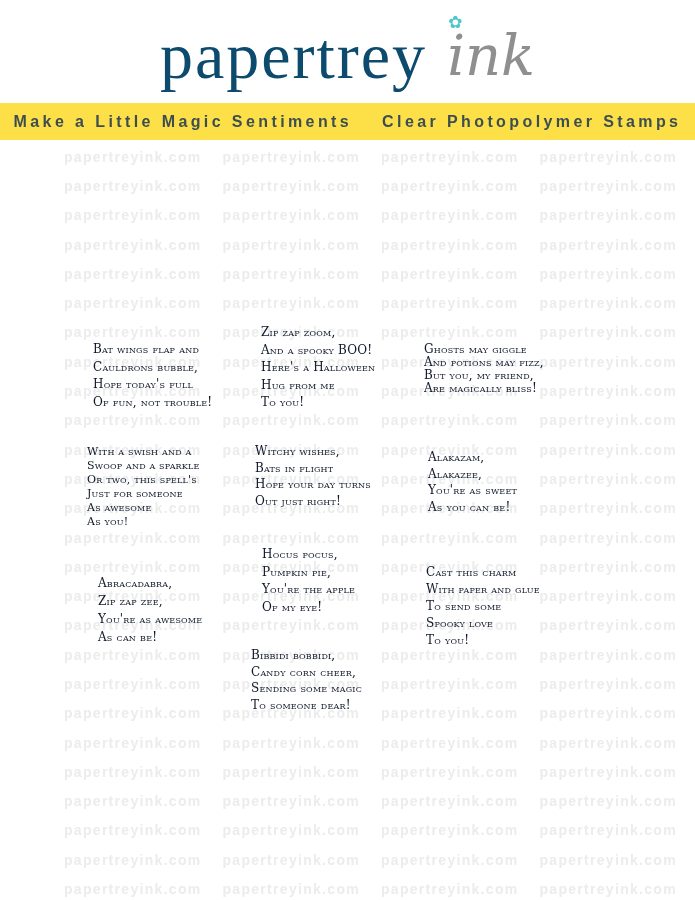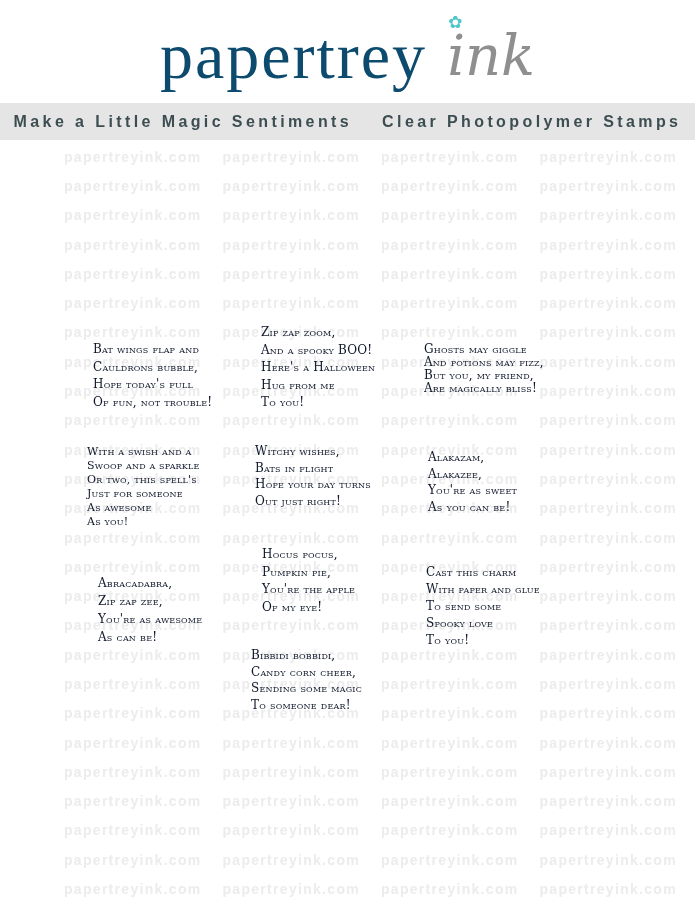--- a/index.html
+++ b/index.html
@@ -48,21 +48,21 @@
     background: #ffffff;
     border-radius: 50%;
     line-height: 1;
   }
 
   
   .banner {
     position: absolute;
     top: 103px; left: 0;
     width: 695px; height: 37px;
-    background: #e5e5e5;
+    background: #fde047;
     display: flex;
     align-items: center;
     justify-content: center;
     white-space: nowrap;
   }
   .banner span {
     font-size: 16px;
     font-weight: 600;
     letter-spacing: 3.4px;
     color: #3d4e52;

